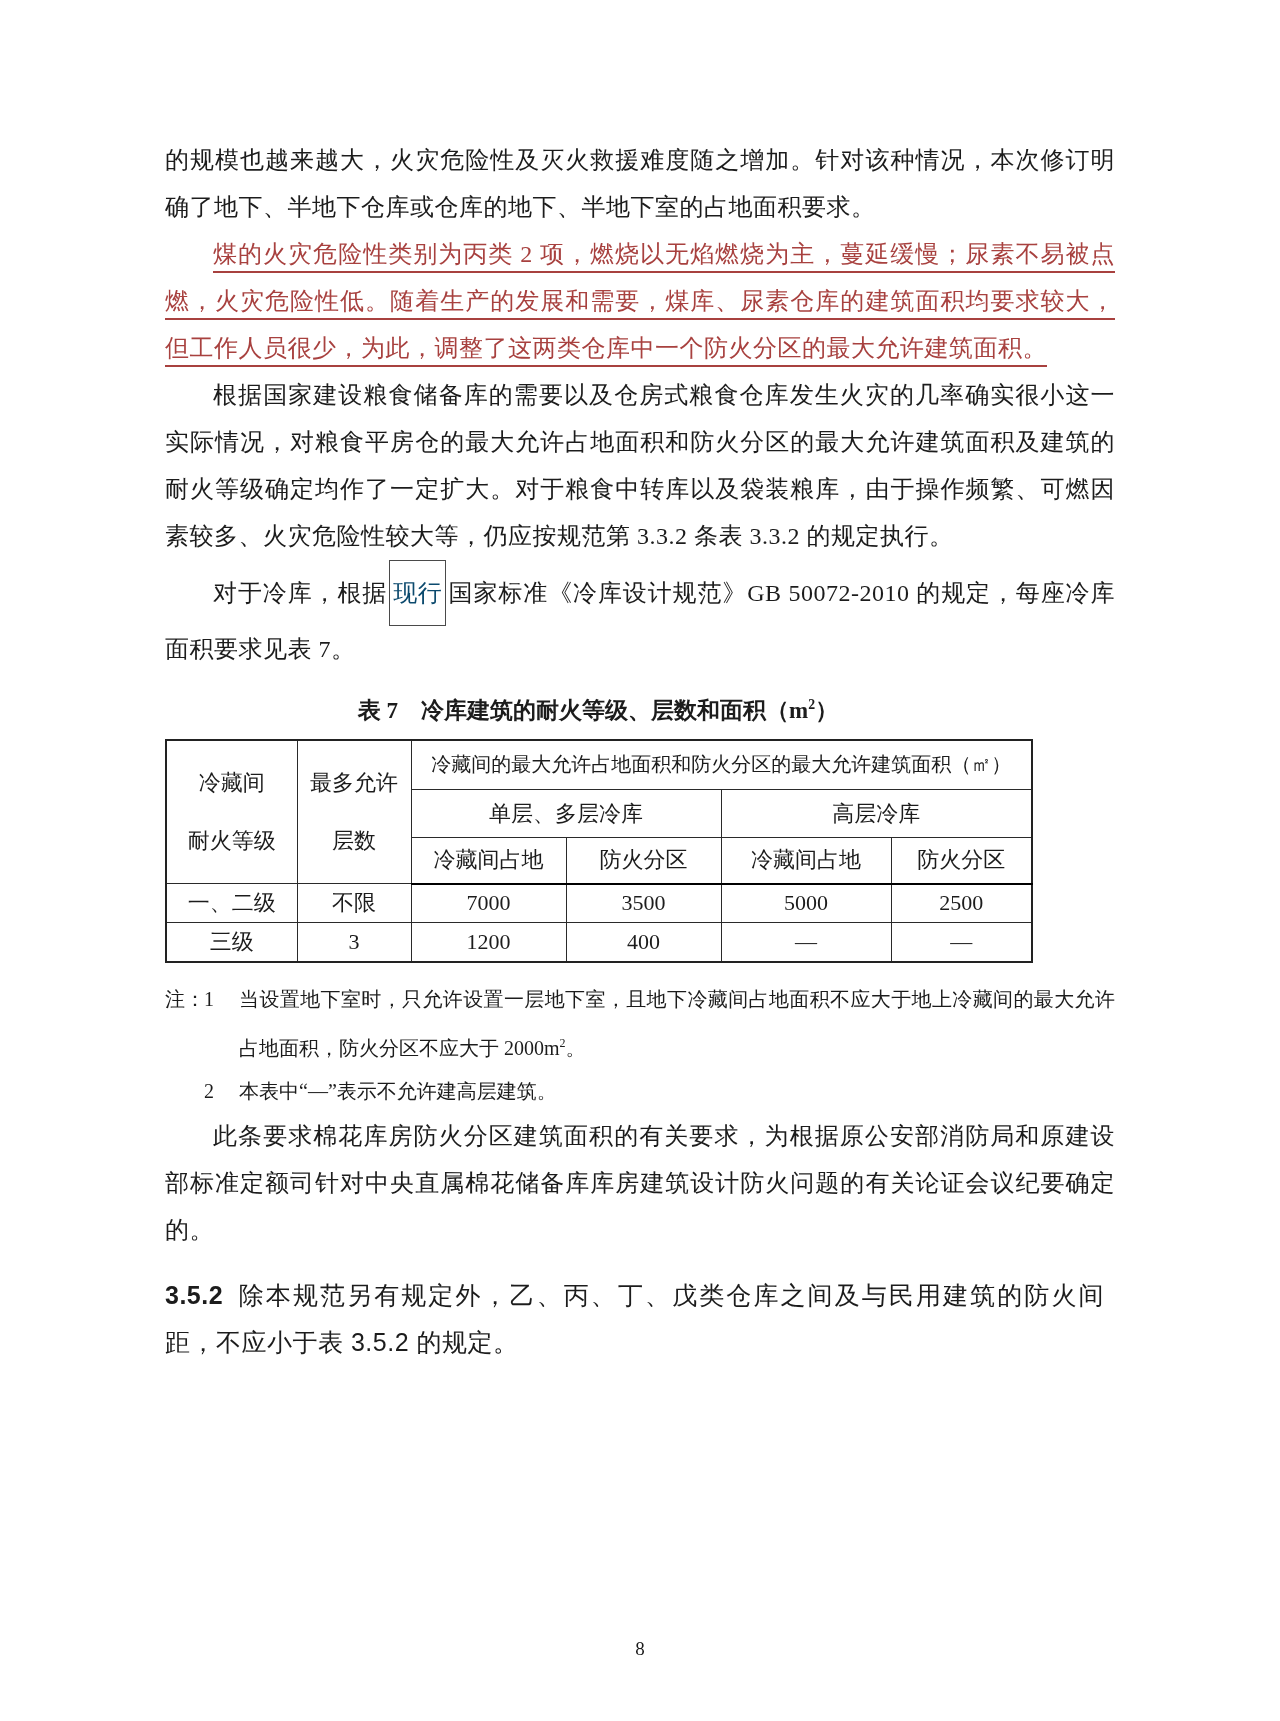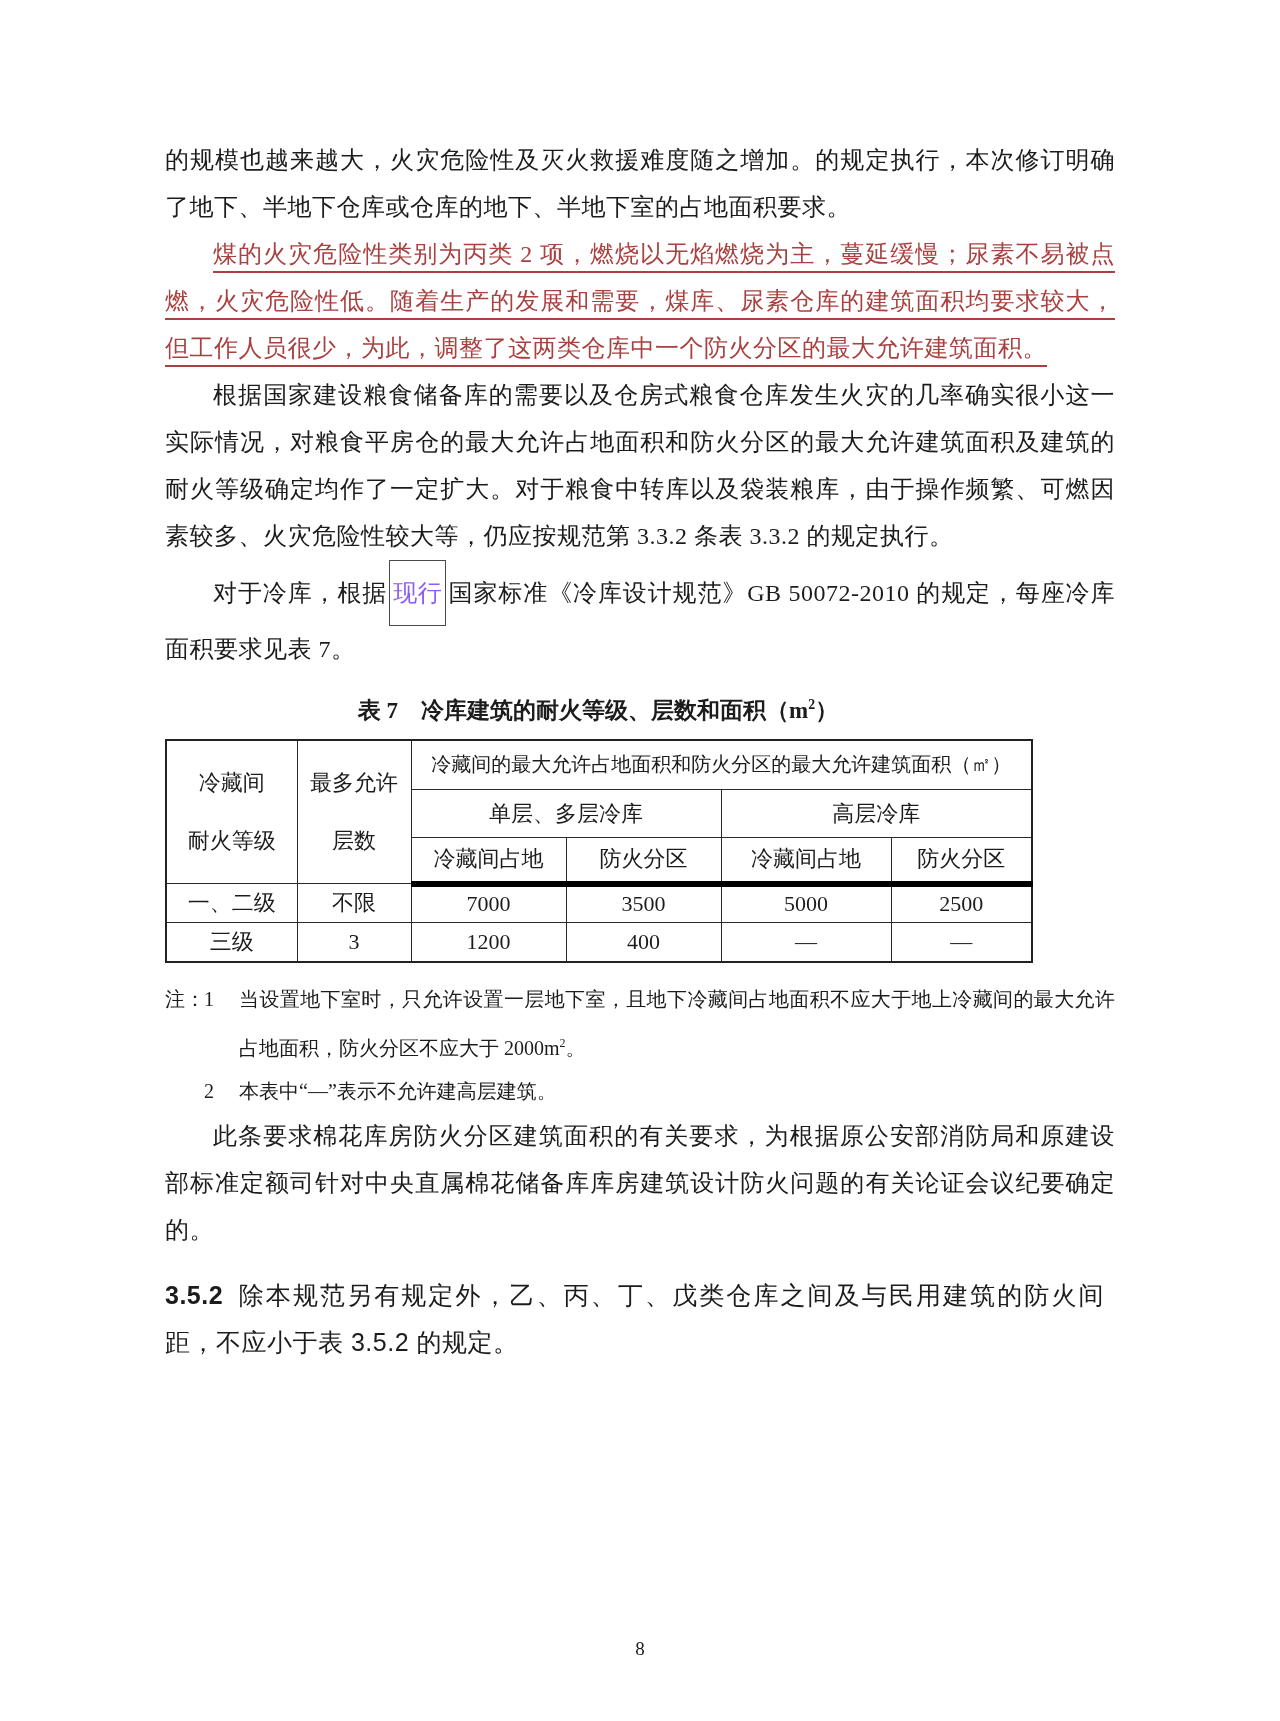--- a/index.html
+++ b/index.html
@@ -25,21 +25,21 @@
 
   .revision {
     color:#a8413f;
     text-decoration:underline;
     text-decoration-color:#a8413f;
     text-decoration-thickness:1.5px;
     text-underline-offset:9px;
   }
 
   .boxed-term {
-    color:#8b5cf6;
+    color:#0c4a6e;
     border:1px solid #4a4a4a;
     padding:16px 3px;
     margin:0 2px;
     display:inline-block;
     line-height:32px;
     text-indent:0;
   }
 
   .table-wrap { width:866px; margin-top:10px; }
   .table-caption {
@@ -61,21 +61,21 @@
     text-align:center;
     vertical-align:middle;
     padding:0;
     overflow:hidden;
   }
   tr.h1 { height:50px;padding-left:36px; }
   tr.h2 { height:48px; }
   tr.h3 { height:46px; }
   tr.d  { height:39px; }
   td.span-title { font-size:20px; }
-  tr.h3 td { border-bottom:6px solid #000000; }
+  tr.h3 td { border-bottom:2px solid #000000; }
   .two-line div { line-height:58px; }
   sup.sq { font-size:0.6em; vertical-align:super; }
 
   .notes { margin-top:14px; font-size:20px; line-height:44px; }
   .note { position:relative; padding-left:74px; text-align:justify; }
   .note .nlabel { position:absolute; left:0; top:0; }
   .note .nnum   { position:absolute; left:39px; top:0; }
   .note + .note { margin-top:0px; }
 
   .section-heading {
@@ -106,21 +106,21 @@
     font-size:19px;
   }
   .mt10 { margin-top:0px; }
 </style>
 </head>
 <body>
 
 <div class="page">
   <div class="content">
 
-    <p class="body">的规模也越来越大，火灾危险性及灭火救援难度随之增加。的规定执行，本次修订明确了地下、半地下仓库或仓库的地下、半地下室的占地面积要求。</p>
+    <p class="body">的规模也越来越大，火灾危险性及灭火救援难度随之增加。针对该种情况，本次修订明确了地下、半地下仓库或仓库的地下、半地下室的占地面积要求。</p>
 
     <p class="body indent revision">煤的火灾危险性类别为丙类 2 项，燃烧以无焰燃烧为主，蔓延缓慢；尿素不易被点燃，火灾危险性低。随着生产的发展和需要，煤库、尿素仓库的建筑面积均要求较大，但工作人员很少，为此，调整了这两类仓库中一个防火分区的最大允许建筑面积。</p>
 
     <p class="body indent">根据国家建设粮食储备库的需要以及仓房式粮食仓库发生火灾的几率确实很小这一实际情况，对粮食平房仓的最大允许占地面积和防火分区的最大允许建筑面积及建筑的耐火等级确定均作了一定扩大。对于粮食中转库以及袋装粮库，由于操作频繁、可燃因素较多、火灾危险性较大等，仍应按规范第 3.3.2 条表 3.3.2 的规定执行。</p>
 
     <p class="body indent"><span>对于冷库，根据</span><span class="boxed-term">现行</span><span>国家标准《冷库设计规范》GB 50072-2010 的规定，每座冷库面积要求见表 7。</span></p>
 
     <div class="table-wrap">
       <div class="table-caption"><span>表 7　冷库建筑的耐火等级、层数和面积（m</span><sup class="sq">2</sup><span>）</span></div>
 

